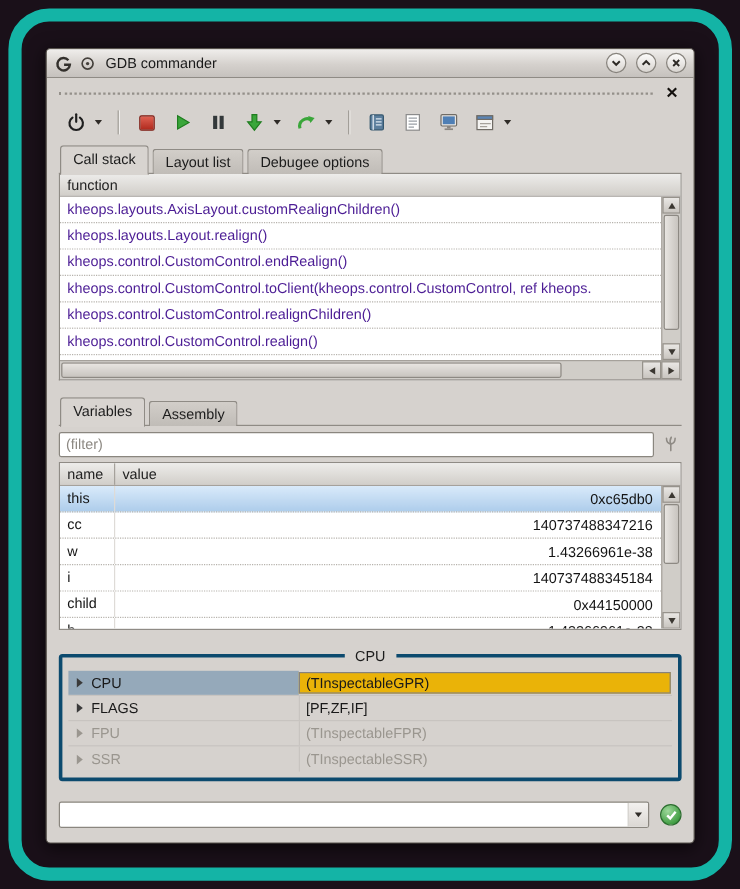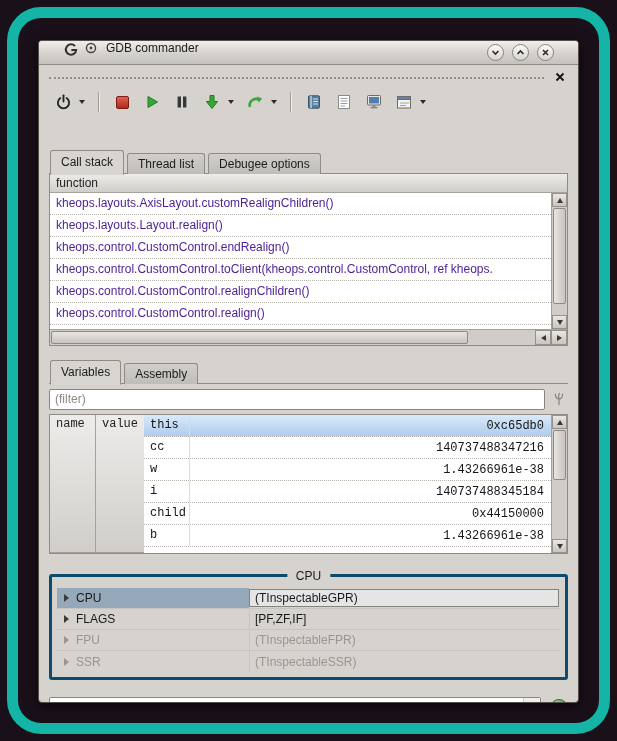--- a/index.html
+++ b/index.html
@@ -4,21 +4,21 @@
 <style>
   *{box-sizing:border-box;margin:0;padding:0;}
   html,body{width:617px;height:741px;}
   body{background:#1a1019;font-family:"Liberation Sans","DejaVu Sans",sans-serif;position:relative;overflow:hidden;}
 
   .teal-frame{position:absolute;left:7px;top:7px;width:603px;height:727px;border:11px solid #14b4a6;border-radius:34px;}
 
   .window{position:absolute;left:38px;top:40px;width:541px;height:663px;background:#d6d2ce;border:1px solid #55504b;border-radius:4px;box-shadow:0 3px 14px rgba(0,0,0,.65);display:flex;flex-direction:column;}
 
   
-  .titlebar{flex:0 0 24px;background:linear-gradient(#f0eeec,#d5d1cd 55%,#c6c2be);border-bottom:1px solid #8f8b85;border-radius:3px 3px 0 0;display:flex;padding:0 24px;gap:5px;}
+  .titlebar{flex:0 0 24px;background:linear-gradient(#f0eeec,#d5d1cd 55%,#c6c2be);border-bottom:1px solid #8f8b85;border-radius:3px 3px 0 0;display:flex;align-items:center;padding:0 6px;gap:5px;}
   .titlebar-title{font-size:12px;color:#1b1b1b;margin-left:3px;white-space:nowrap;}
   .titlebar-buttons{margin-left:auto;display:flex;gap:8px;align-items:center;}
   .tb-btn{width:17px;height:17px;border-radius:50%;border:1px solid #87837d;background:linear-gradient(#fcfbfa,#d8d4d0);display:flex;align-items:center;justify-content:center;cursor:pointer;}
 
   
   .client{flex:1;padding:0 10px 6px;display:flex;flex-direction:column;overflow:hidden;}
 
   .dock-header{flex:0 0 20px;display:flex;align-items:center;gap:8px;padding-top:4px;}
   .grip{flex:1;height:0;border-top:2px dotted #94908a;margin-top:1px;}
   .dock-close{width:16px;height:16px;display:flex;align-items:center;justify-content:center;cursor:pointer;}
@@ -31,21 +31,21 @@
   .stop-sq{width:13px;height:13px;border-radius:2px;background:linear-gradient(#e06152,#b02a1e);border:1px solid #7e1a11;}
 
   .tri{width:0;height:0;display:block;}
   .tri-dd{border-left:3.5px solid transparent;border-right:3.5px solid transparent;border-top:4.5px solid #2f2b27;}
   .tri-up{border-left:3.5px solid transparent;border-right:3.5px solid transparent;border-bottom:5px solid #3b3731;}
   .tri-down{border-left:3.5px solid transparent;border-right:3.5px solid transparent;border-top:5px solid #3b3731;}
   .tri-left{border-top:3.5px solid transparent;border-bottom:3.5px solid transparent;border-right:5px solid #3b3731;}
   .tri-right{border-top:3.5px solid transparent;border-bottom:3.5px solid transparent;border-left:5px solid #3b3731;}
 
   
-  .tabs{flex:0 0 26px;display:flex;align-items:flex-end;position:relative;padding:0 1px;margin-top:29px;}
+  .tabs{flex:0 0 26px;display:flex;align-items:flex-end;position:relative;padding:0 1px;}
   .tabs::after{content:"";position:absolute;left:0;right:0;bottom:0;height:1px;background:#8f8b85;z-index:0;}
   .tab{position:relative;z-index:1;font-size:12px;color:#1c1c1c;background:linear-gradient(#d2cec9,#c0bcb7);border:1px solid #8f8b85;border-bottom:none;border-radius:3px 3px 0 0;padding:3px 10px;margin-right:3px;white-space:nowrap;cursor:pointer;}
   .tab.active{z-index:2;background:#d8d4d0;padding-top:4px;padding-bottom:5px;margin-bottom:-1px;border-bottom:1px solid #d8d4d0;}
   .tabs-mid{margin-top:12px;}
 
   
   .cs-frame{flex:0 0 172px;border:1px solid #8f8b85;border-top:none;background:#fff;display:flex;flex-direction:column;overflow:hidden;}
   .table-header{flex:0 0 19px;background:linear-gradient(#edecea,#d1cec9);border-bottom:1px solid #a5a19b;display:flex;align-items:center;font-size:12px;color:#222;}
   .cs-header-label{padding:0 6px;}
   .cs-body{flex:1;display:flex;overflow:hidden;}
@@ -61,41 +61,41 @@
   .htrack{flex:1;position:relative;cursor:pointer;}
   .hhandle{position:absolute;top:1px;bottom:1px;left:1px;width:86%;border:1px solid #8d8983;border-radius:2px;background:linear-gradient(#e8e5e1,#c8c4bf);cursor:pointer;}
   .hscroll .scroll-btn{flex:0 0 16px;}
 
   
   .filter-row{flex:0 0 30px;display:flex;align-items:center;gap:5px;padding:4px 0;}
   .filter-input{flex:1;height:21px;border:1px solid #8a867f;border-radius:2px;background:#fff;font:12px "Liberation Sans","DejaVu Sans",sans-serif;padding:0 5px;color:#b91c1c;outline:none;}
   .filter-input::placeholder{color:#8d8983;opacity:1;}
   .filter-btn{width:18px;height:18px;display:flex;align-items:center;justify-content:center;cursor:pointer;}
 
-  .vars-frame{flex:0 0 140px;border:1px solid #8f8b85;background:#fff;display:flex;overflow:hidden;font-family:Liberation Mono, monospace;}
+  .vars-frame{flex:0 0 140px;border:1px solid #8f8b85;background:#fff;display:flex;flex-direction:column;overflow:hidden;}
   .vars-header{flex:0 0 19px;background:linear-gradient(#edecea,#d1cec9);border-bottom:1px solid #a5a19b;display:flex;font-size:12px;color:#222;}
   .vh-name{flex:0 0 46px;padding:2px 6px;border-right:1px solid #a5a19b;cursor:pointer;}
   .vh-value{flex:1;padding:2px 6px;cursor:pointer;}
   .vars-body{flex:1;display:flex;overflow:hidden;}
   .var-rows{flex:1;overflow:hidden;}
   .var-row{display:flex;height:22px;border-bottom:1px dotted #b6b2ac;font-size:12px;color:#141414;align-items:center;cursor:default;}
   .var-row .var-name{flex:0 0 46px;padding:0 6px;border-right:1px solid #dedbd7;overflow:hidden;height:100%;line-height:21px;}
   .var-row .var-value{flex:1;padding:0 7px;white-space:nowrap;overflow:hidden;text-align:right;}
   .var-row.selected{background:linear-gradient(#d9eafa,#aecdeb);}
 
   
   .groupbox{margin-top:20px;flex:0 0 104px;border:3px solid #0c4a6e;border-radius:3px;position:relative;padding:11px 5px 5px;}
   .groupbox-title{position:absolute;top:-8px;left:50%;transform:translateX(-50%);background:#d6d2ce;padding:0 9px;font-size:12px;color:#1c1c1c;white-space:nowrap;}
   .cpu-table{display:flex;flex-direction:column;}
   .cpu-row{display:flex;align-items:stretch;height:21px;border-bottom:1px solid #c8c4c0;font-size:12px;color:#191919;cursor:default;}
   .cpu-row:last-child{border-bottom:none;}
   .cpu-name-cell{flex:0 0 192px;display:flex;align-items:center;gap:7px;padding-left:7px;cursor:pointer;}
   .cpu-value-cell{flex:1;display:flex;align-items:center;padding:0 5px;border-left:1px solid #c8c4c0;white-space:nowrap;overflow:hidden;}
   .cpu-row.selected .cpu-name-cell{background:#95a9ba;}
-  .cpu-row.selected .cpu-value-cell{background:#e5e5e5;border:1px solid #86827c;margin:1px 1px 1px 0;}
+  .cpu-row.selected .cpu-value-cell{background:#eab308;border:1px solid #86827c;margin:1px 1px 1px 0;}
   .cpu-row.disabled{color:#9a968f;justify-content:center;}
   .expand-icon{width:0;height:0;border-top:4px solid transparent;border-bottom:4px solid transparent;border-left:5px solid #3a3a3a;flex:0 0 auto;}
   .cpu-row.disabled .expand-icon{border-left-color:#9a968f;}
 
   
   .bottom-row{margin-top:16px;flex:0 0 24px;display:flex;align-items:center;gap:9px;}
   .combo{flex:1;height:22px;border:1px solid #8a867f;border-radius:2px;background:#fff;display:flex;align-items:center;overflow:hidden;}
   .combo-input{flex:1;border:none;outline:none;height:100%;font:12px "Liberation Sans","DejaVu Sans",sans-serif;padding:0 5px;background:transparent;color:#222;}
   .combo-arrow{flex:0 0 17px;height:100%;display:flex;align-items:center;justify-content:center;border-left:1px solid #cfccc7;background:linear-gradient(#f3f1ef,#dbd7d3);cursor:pointer;}
   .ok-btn{width:18px;height:18px;border-radius:50%;background:radial-gradient(circle at 35% 30%,#9ed89b,#45a047 70%,#2e7d32);border:1px solid #2b6e2e;display:flex;align-items:center;justify-content:center;cursor:pointer;}
@@ -226,21 +226,21 @@
           </div>
         <div class="tool-dd">
             <span class="tri tri-dd"></span>
           </div>
       </div>
     </div>
 
     <div class="tabs">
 
     <div class="tab active">Call stack</div>
-        <div class="tab">Thread list</div>
+        <div class="tab">Layout list</div>
         <div class="tab">Debugee options</div>
       </div>
 
     <div class="cs-frame">
       <div class="table-header">
         <span class="cs-header-label">function</span>
       </div>
       <div class="cs-body">
         <div class="cs-rows">
 

